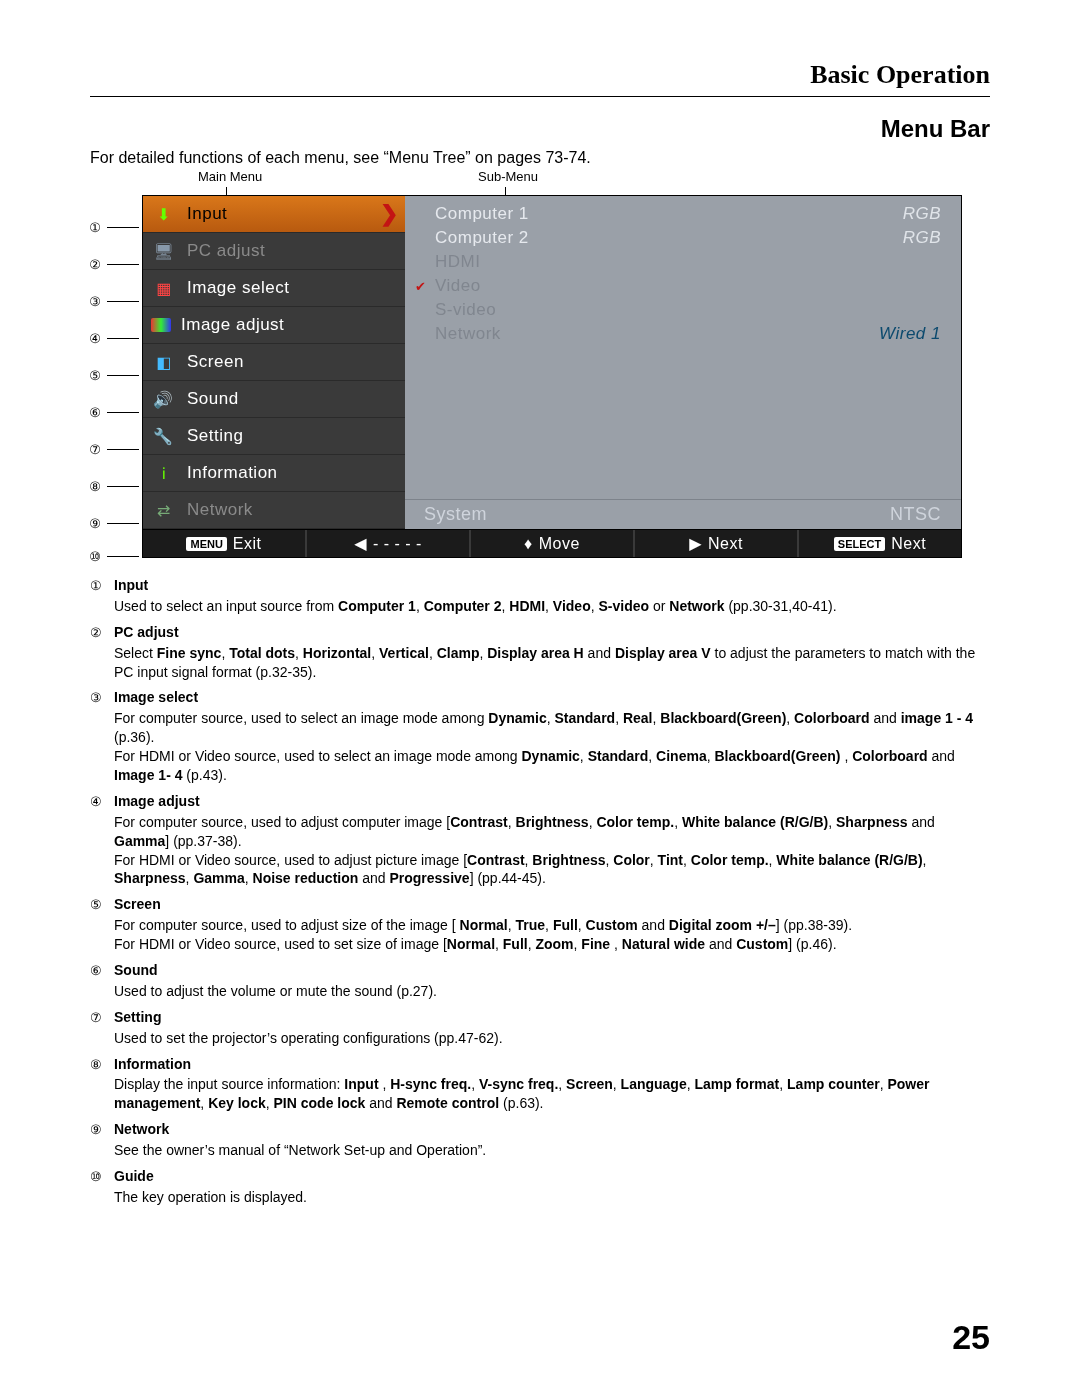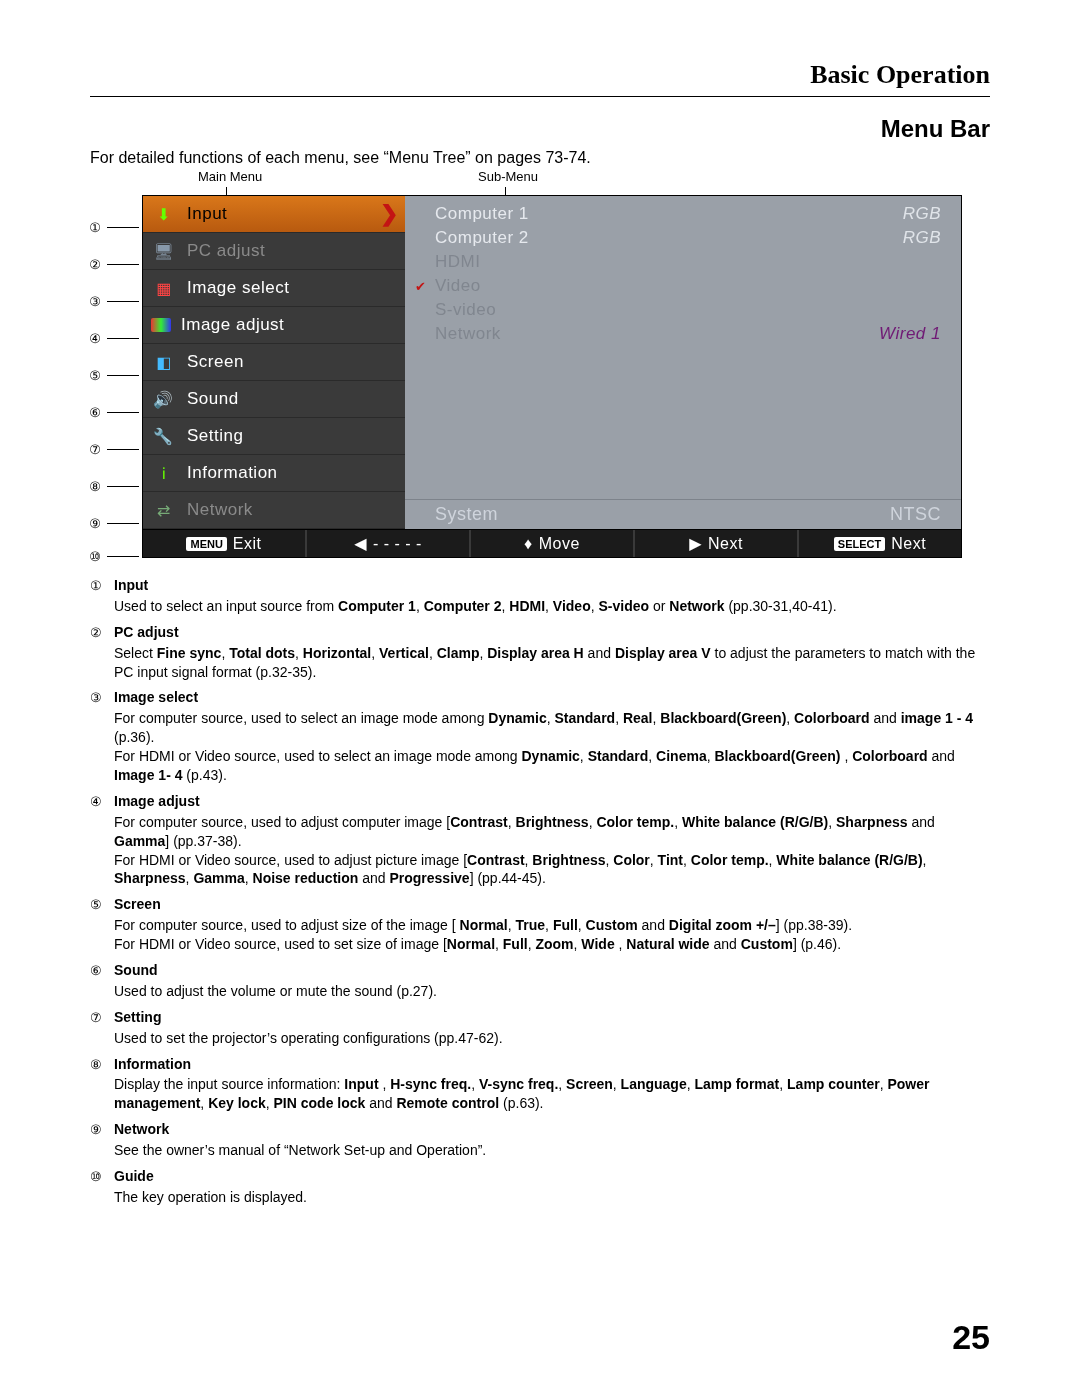--- a/index.html
+++ b/index.html
@@ -126,29 +126,29 @@
   }
   .sub-row .val { margin-left: auto; color: #e0e4e9; font-style: italic; }
   .sub-row.checked::before {
     content: "✔";
     color: #c31414;
     position: absolute;
     left: 10px;
     font-size: 13px;
   }
   .sub-row.dim { color: #80868f; }
-  .sub-row.dim .val { color: #701a75; }
+  .sub-row.dim .val { color: #0c4a6e; }
   .system-row {
     position: absolute;
     bottom: 0;
     left: 0; right: 0;
     display: flex;
     height: 30px;
     align-items: center;
-    padding-left: 30px;
+    padding-left: 19px;
     padding-right: 20px;
     color: #cfd4dc;
     font-size: 18px;
     border-top: 1px solid #7d838b;
     letter-spacing: 0.5px;
   }
   .system-row .val { margin-left: auto; }
 
   .guide-bar {
     height: 28px;
@@ -386,21 +386,21 @@
         <div class="desc-num">④</div>
         <div class="desc-body">
           <div class="desc-title">Image adjust</div>
           <div class="desc-text">For computer source, used to adjust computer image [<b>Contrast</b>, <b>Brightness</b>, <b>Color temp.</b>, <b>White balance (R/G/B)</b>, <b>Sharpness</b> and <b>Gamma</b>] (pp.37-38).<br>For HDMI or Video source, used to adjust picture image [<b>Contrast</b>, <b>Brightness</b>, <b>Color</b>, <b>Tint</b>, <b>Color temp.</b>, <b>White balance (R/G/B)</b>, <b>Sharpness</b>, <b>Gamma</b>, <b>Noise reduction</b> and <b>Progressive</b>] (pp.44-45).</div>
         </div>
       </div>
       <div class="desc-item">
         <div class="desc-num">⑤</div>
         <div class="desc-body">
           <div class="desc-title">Screen</div>
-          <div class="desc-text">For computer source, used to adjust size of the image [ <b>Normal</b>, <b>True</b>, <b>Full</b>, <b>Custom</b> and <b>Digital zoom +/–</b>] (pp.38-39).<br>For HDMI or Video source, used to set size of image [<b>Normal</b>, <b>Full</b>, <b>Zoom</b>, <b>Wide</b> , <b>Natural wide</b> and <b>Custom</b>] (p.46).</div>
+          <div class="desc-text">For computer source, used to adjust size of the image [ <b>Normal</b>, <b>True</b>, <b>Full</b>, <b>Custom</b> and <b>Digital zoom +/–</b>] (pp.38-39).<br>For HDMI or Video source, used to set size of image [<b>Normal</b>, <b>Full</b>, <b>Zoom</b>, <b>Fine</b> , <b>Natural wide</b> and <b>Custom</b>] (p.46).</div>
         </div>
       </div>
       <div class="desc-item">
         <div class="desc-num">⑥</div>
         <div class="desc-body">
           <div class="desc-title">Sound</div>
           <div class="desc-text">Used to adjust the volume or mute the sound (p.27).</div>
         </div>
       </div>
       <div class="desc-item">

